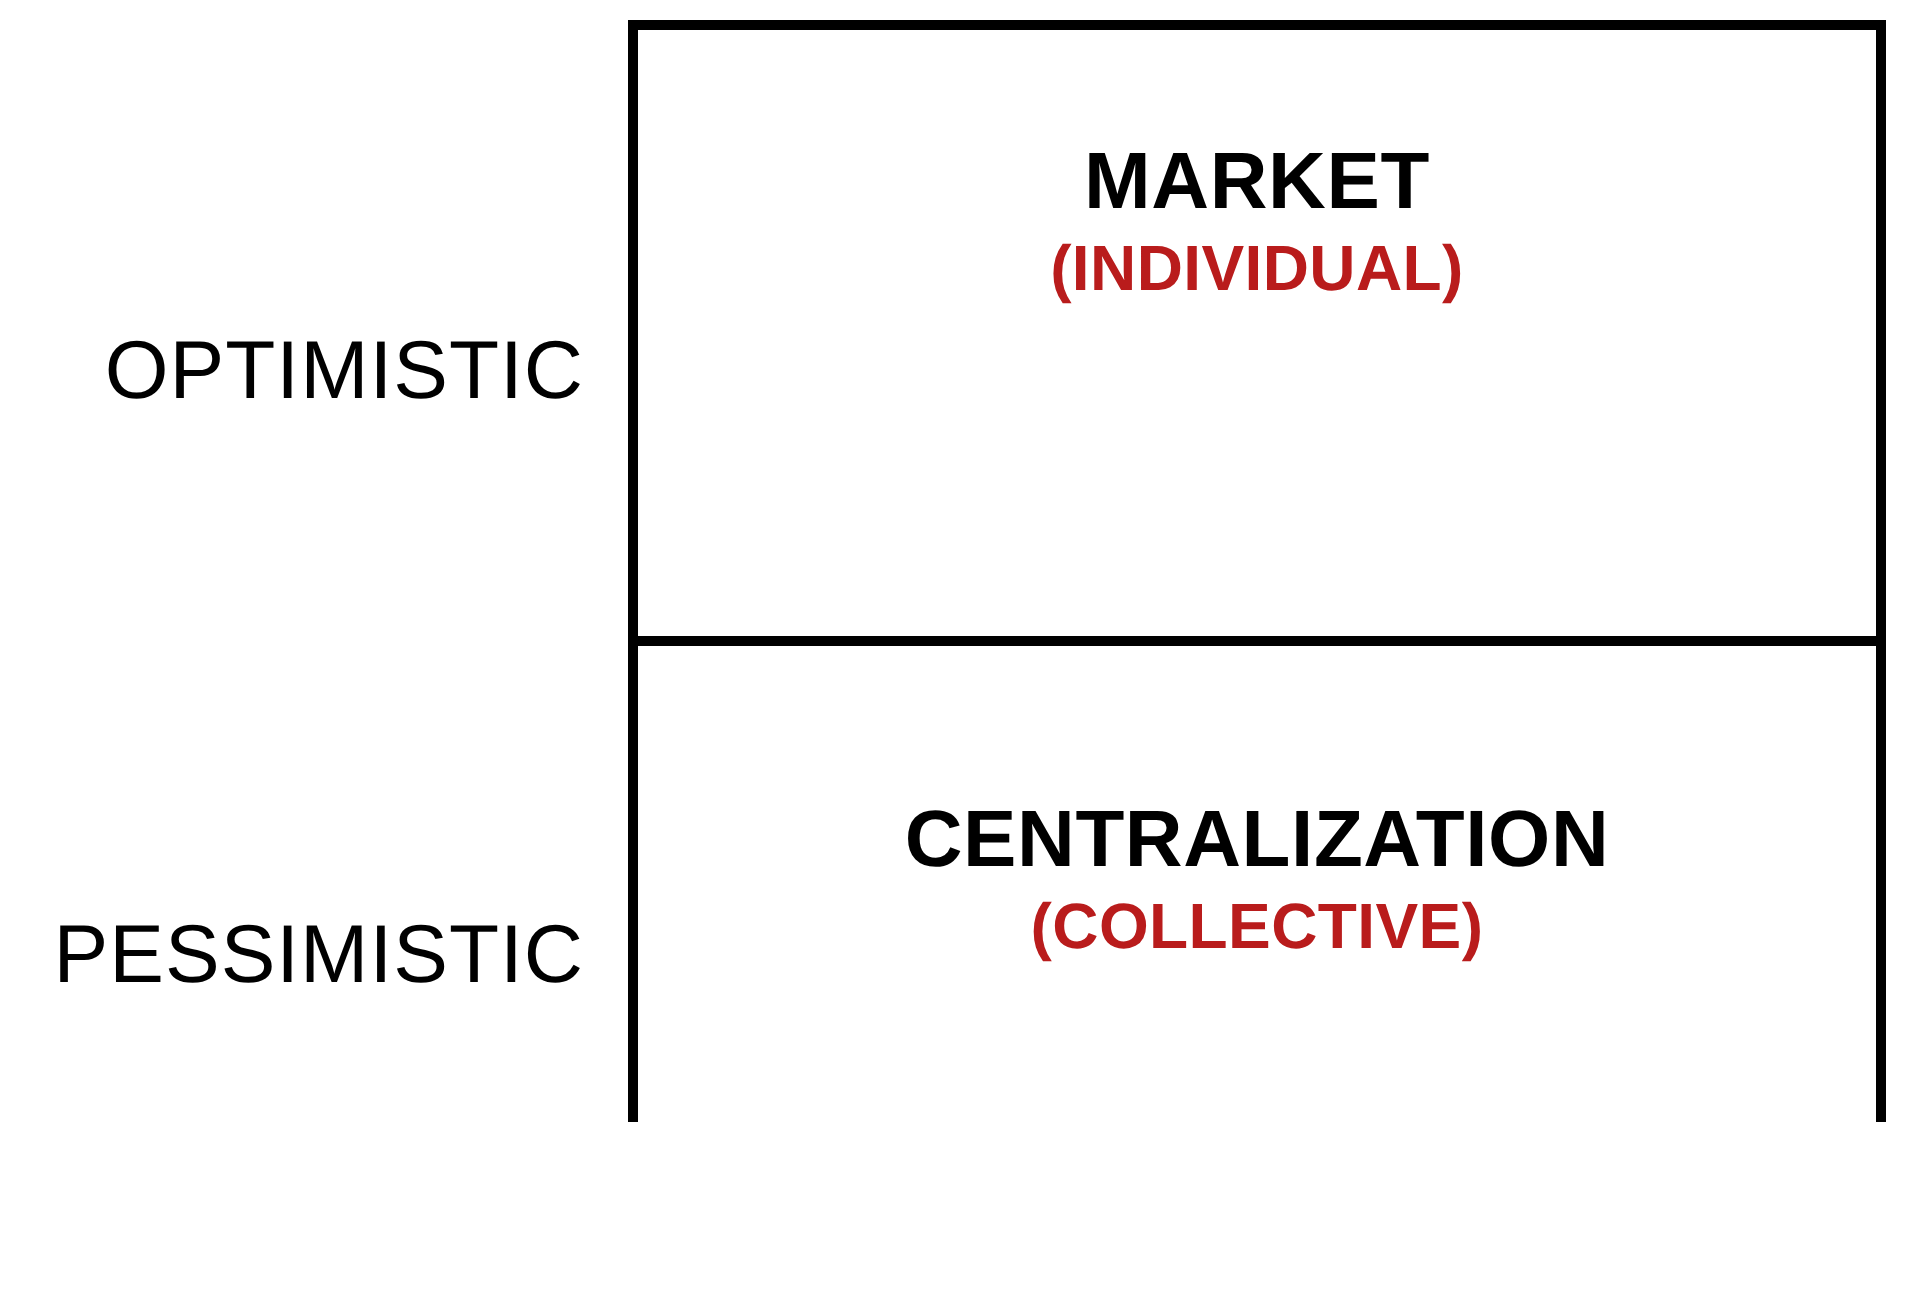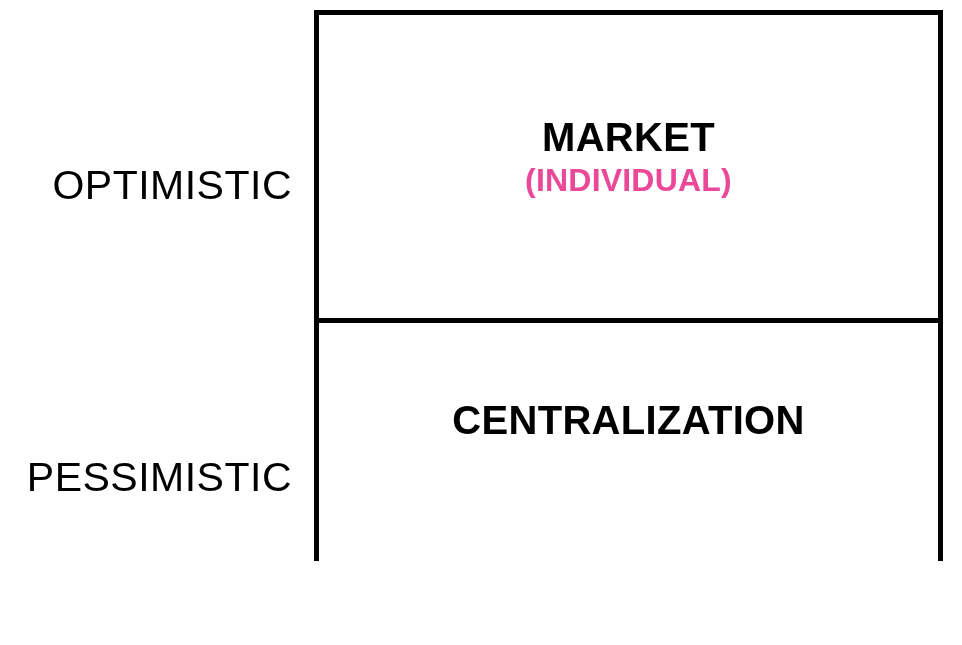--- a/index.html
+++ b/index.html
@@ -60,21 +60,21 @@
     align-items: center;
     width: 100%;
     overflow: hidden;
   }
 
   
   #cell-top {
     height: 308px;
     border-bottom: 5px solid #000000;
     justify-content: flex-start;
-    padding-top: 102px;
+    padding-top: 56px;
   }
 
   
   #cell-bottom {
     flex: 1 1 auto;
     justify-content: flex-start;
     padding-top: 77px;
   }
 
   .cell-title {
@@ -87,37 +87,38 @@
     color: #000000;
   }
   .cell-subtitle {
     font-size: 32px;
     font-weight: 700;
     letter-spacing: 0.2px;
     line-height: 1.12;
     text-align: center;
     white-space: nowrap;
     margin-top: 4px;
-    color: #ec4899;
+    color: #b91c1c;
   }
 </style>
 </head>
 <body>
 
 <div id="canvas">
 
   <div class="axis-label" id="label-optimistic">OPTIMISTIC</div>
 
   <div class="axis-label" id="label-pessimistic">PESSIMISTIC</div>
 
   <div id="matrix">
 
     <div class="cell" id="cell-top">
       <div class="cell-title">MARKET</div>
       <div class="cell-subtitle">(INDIVIDUAL)</div>
     </div>
 
     <div class="cell" id="cell-bottom">
       <div class="cell-title">CENTRALIZATION</div>
+      <div class="cell-subtitle">(COLLECTIVE)</div>
     </div>
 
   </div>
 </div>
 
 </body></html>

